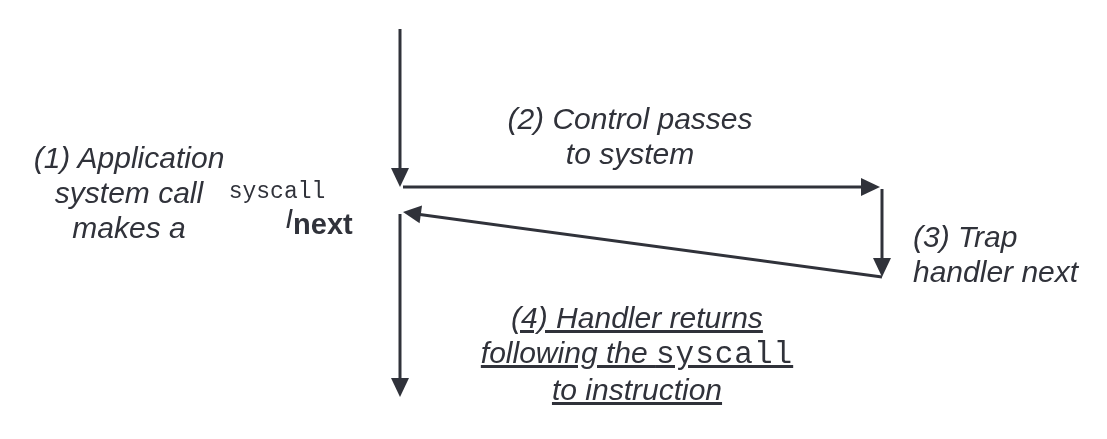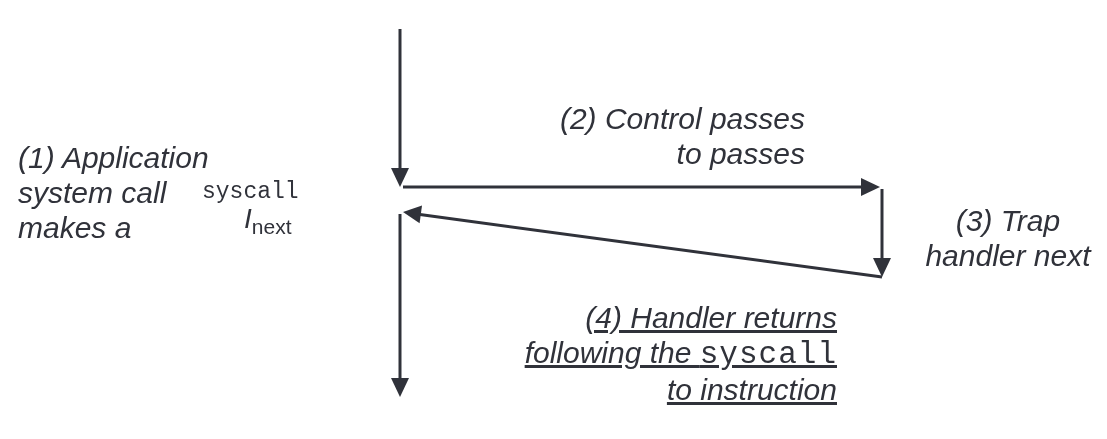--- a/index.html
+++ b/index.html
@@ -31,45 +31,46 @@
     fill: var(--ink, #30323a);
     stroke: none;
   }
   .note {
     position: absolute;
     font-style: italic;
     font-size: 30px;
     line-height: 35px;
     white-space: nowrap;
   }
-  .align-right { text-align: left; }
-  .align-center { text-align: right; }
-  .align-left { text-align: center; }
+  .align-right { text-align: center; }
+  .align-center { text-align: center; }
+  .align-left { text-align: left; margin-top: 16px; }
   .code-label {
     position: absolute;
     font-family: "Liberation Mono", monospace;
     font-style: normal;
     font-size: 23px;
     line-height: 23px;
     white-space: nowrap;
   }
   .inext {
     position: absolute;
     font-size: 28px;
     line-height: 30px;
     white-space: nowrap;
   }
   .inext .base {
     font-style: italic;
   }
   .inext sub {
     font-style: normal;
-    font-size: 21px;
+    font-size: 29px;
     line-height: 0;
     vertical-align: -6px;
+    font-weight: bold;
   }
   .mono-inline {
     font-family: "Liberation Mono", monospace;
     font-style: normal;
     font-size: 31px;
     letter-spacing: 1px;
   }
 </style>
 </head>
 <body>
@@ -111,21 +112,21 @@
   </div>
 
   <div class="code-label align-right" style="left:202px; top:181px; width:150px;">syscall</div>
 
   <div class="inext align-right" style="left:244px; top:204px; width:150px;">
     <span class="base">I</span><sub>next</sub>
   </div>
 
   <div class="note align-center" style="left:455px; top:101px; width:350px;">
     <div>(2) Control passes</div>
-    <div>to passes</div>
+    <div>to system</div>
   </div>
 
   <div class="note align-left" style="left:913px; top:203px; width:190px;">
     <div>(3) Trap</div>
     <div>handler next</div>
   </div>
 
   <div class="note align-center" style="left:437px; top:300px; width:400px;text-decoration:underline;">
     <div>(4) Handler returns</div>
     <div><span>following the </span><span class="mono-inline">syscall</span></div>

